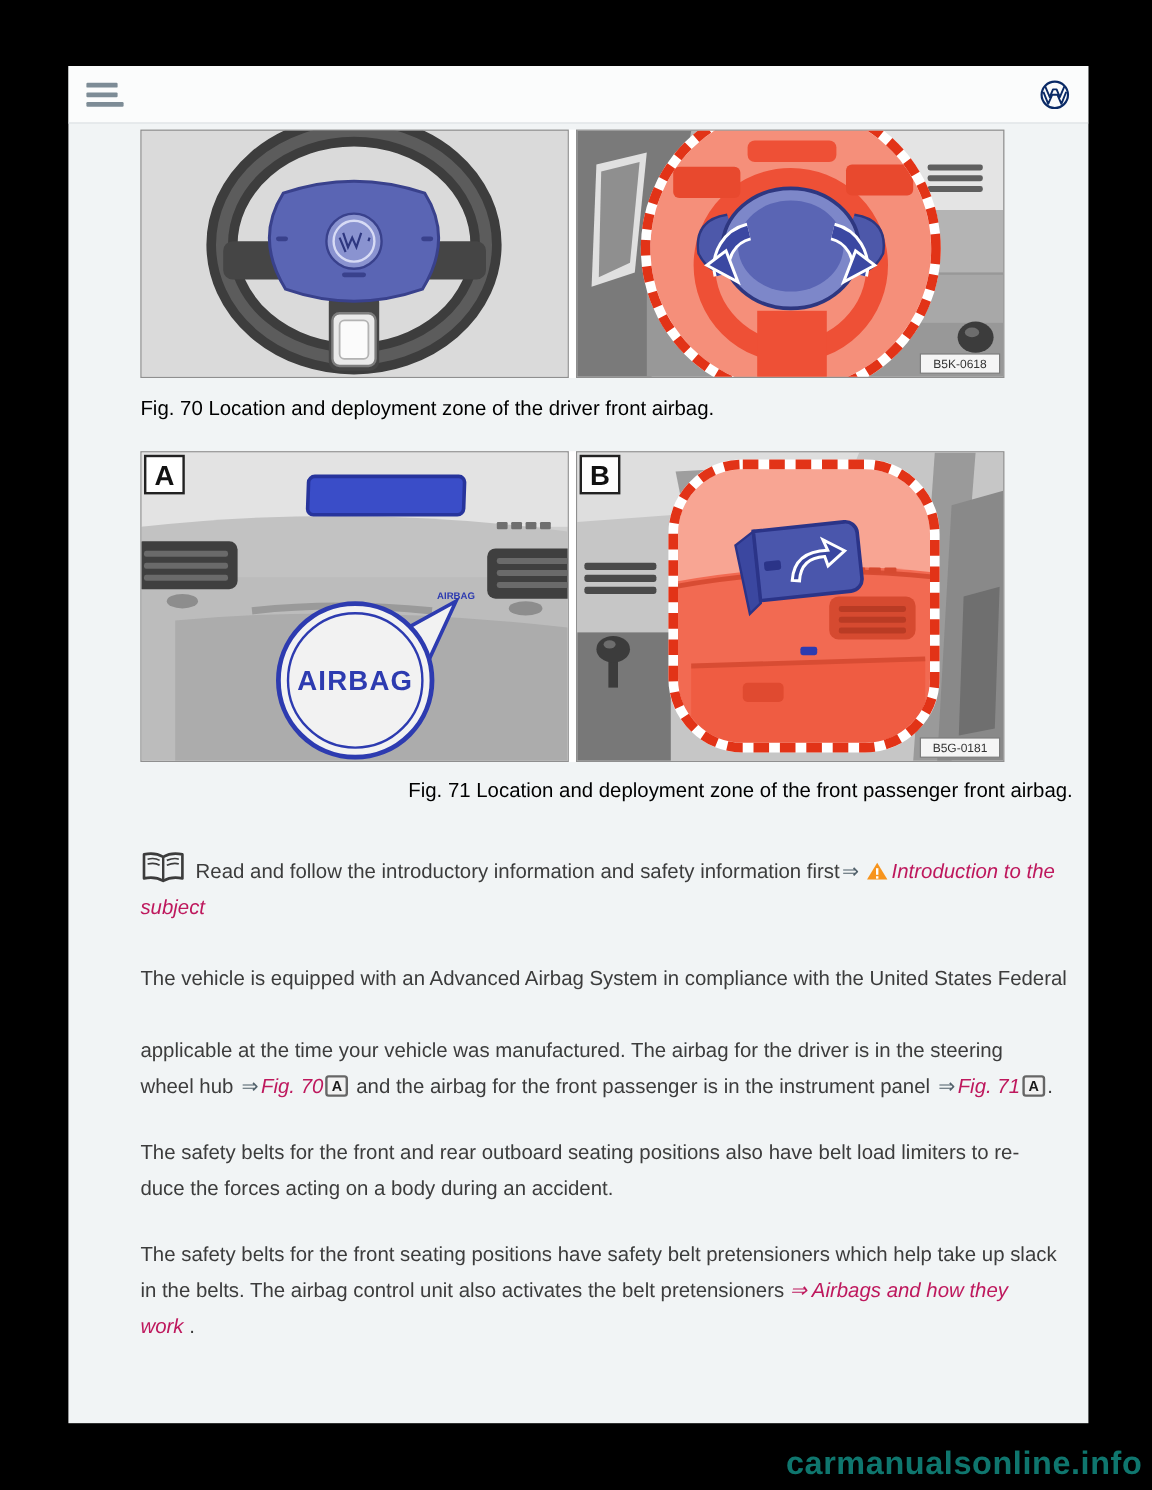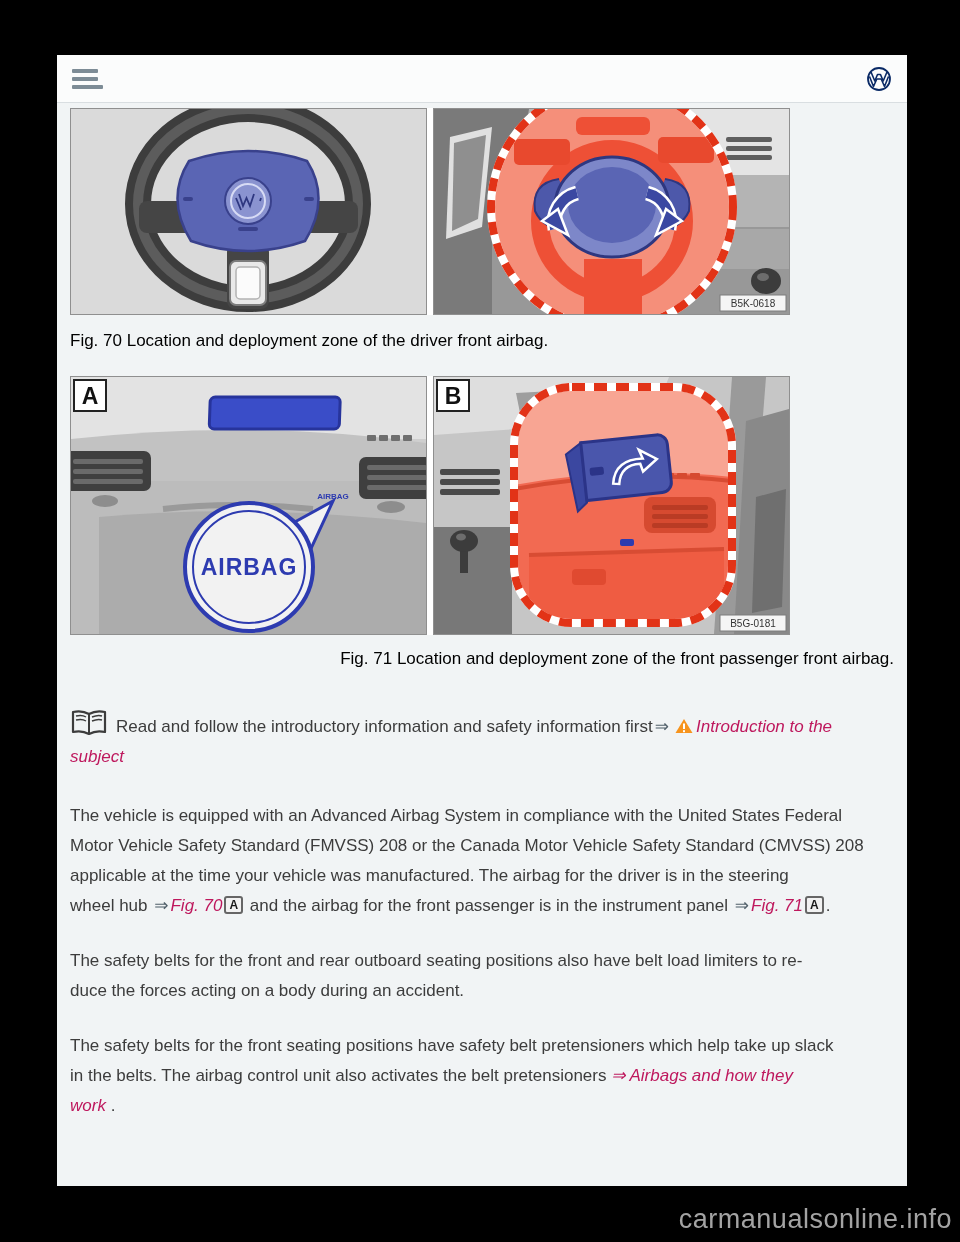--- a/index.html
+++ b/index.html
@@ -14,21 +14,21 @@
   .topbar{
     height:48px;background:#fbfcfc;border-bottom:1px solid #d9dee1;
     display:flex;align-items:center;justify-content:space-between;
     padding:0 15px;box-sizing:border-box;
   }
   .hamburger{display:flex;flex-direction:column;gap:4px;cursor:pointer;}
   .hamburger span{display:block;height:4px;background:#7d8c96;border-radius:1px;}
   .hamburger span:nth-child(1){width:26px;}
   .hamburger span:nth-child(2){width:26px;}
   .hamburger span:nth-child(3){width:31px;}
-  .content{padding:5px 13px 0;}
+  .content{padding:5px 13px 0;margin-left:47px;}
   .figure{
     width:720px;background:#fff;display:flex;justify-content:space-between;
   }
   .panel{border:1px solid #8f8f8f;line-height:0;background:#d9d9d9;}
   .caption{
     color:#000000;font-size:17px;line-height:24px;margin:14px 0 23px;
   }
   .caption.second{margin:12px 0 39px;text-align:right;}
   .para{
     font-size:17px;line-height:30px;color:#3c3c3c;margin:0 0 25px;
@@ -38,22 +38,23 @@
   .link{color:#be185d;font-style:italic;text-decoration:none;cursor:pointer;}
   .arrow{color:#52616b;font-style:normal;padding:0 2px;}
   .refbox{
     display:inline-block;border:2px solid #666;border-radius:3px;
     background:#f2f2f2;color:#1a1a1a;font-weight:bold;font-size:12px;
     line-height:14px;padding:0 3px;vertical-align:2px;margin:0 2px;
   }
   .inline-icon{vertical-align:-4px;margin-right:8px;}
   .warn-icon{vertical-align:-2px;margin:0 3px 0 4px;}
   .watermark{
-    position:absolute;right:8px;top:1204px;color:#a3a3a3;font-size:27px;
+    position:absolute;right:8px;top:1204px;color:#0f766e;font-size:27px;
     letter-spacing:.5px;
+    font-weight:bold;
   }
   svg text{font-family:"Liberation Sans", sans-serif;}
 </style>
 </head>
 <body>
 
 <div class="card">
 
   <div class="topbar">
     <div class="hamburger">
@@ -245,21 +246,21 @@
       </svg><span>Read and follow the introductory information and safety information first</span><span class="arrow">⇒</span><svg class="warn-icon" width="18" height="16" viewBox="0 0 18 16">
         <polygon points="9,1 17.5,15 0.5,15" fill="#f7941d"></polygon>
         <rect x="8" y="5.5" width="2" height="5.5" fill="#fff"></rect>
         <rect x="8" y="12.2" width="2" height="2" fill="#fff"></rect>
       </svg><a class="link">Introduction to the</a><br>
       <a class="link">subject</a>
     </p>
 
     <p class="para">
       <span>The vehicle is equipped with an Advanced Airbag System in compliance with the United States Federal</span><br>
-      <span>Motor Vehicle Safety Standard (FMVSS) 208 or the Canada Motor Vehicle Safety Standard (CMVSS) 208</span><br>
+      <br>
       <span>applicable at the time your vehicle was manufactured. The airbag for the driver is in the steering</span><br>
       <span>wheel hub </span><span class="arrow">⇒</span><a class="link">Fig. 70</a><span class="refbox">A</span><span> and the airbag for the front passenger is in the instrument panel </span><span class="arrow">⇒</span><a class="link">Fig. 71</a><span class="refbox">A</span><span>.</span><br>
     </p>
 
     <p class="para">
       <span>The safety belts for the front and rear outboard seating positions also have belt load limiters to re-</span><br>
       <span>duce the forces acting on a body during an accident.</span>
     </p>
 
     <p class="para">

